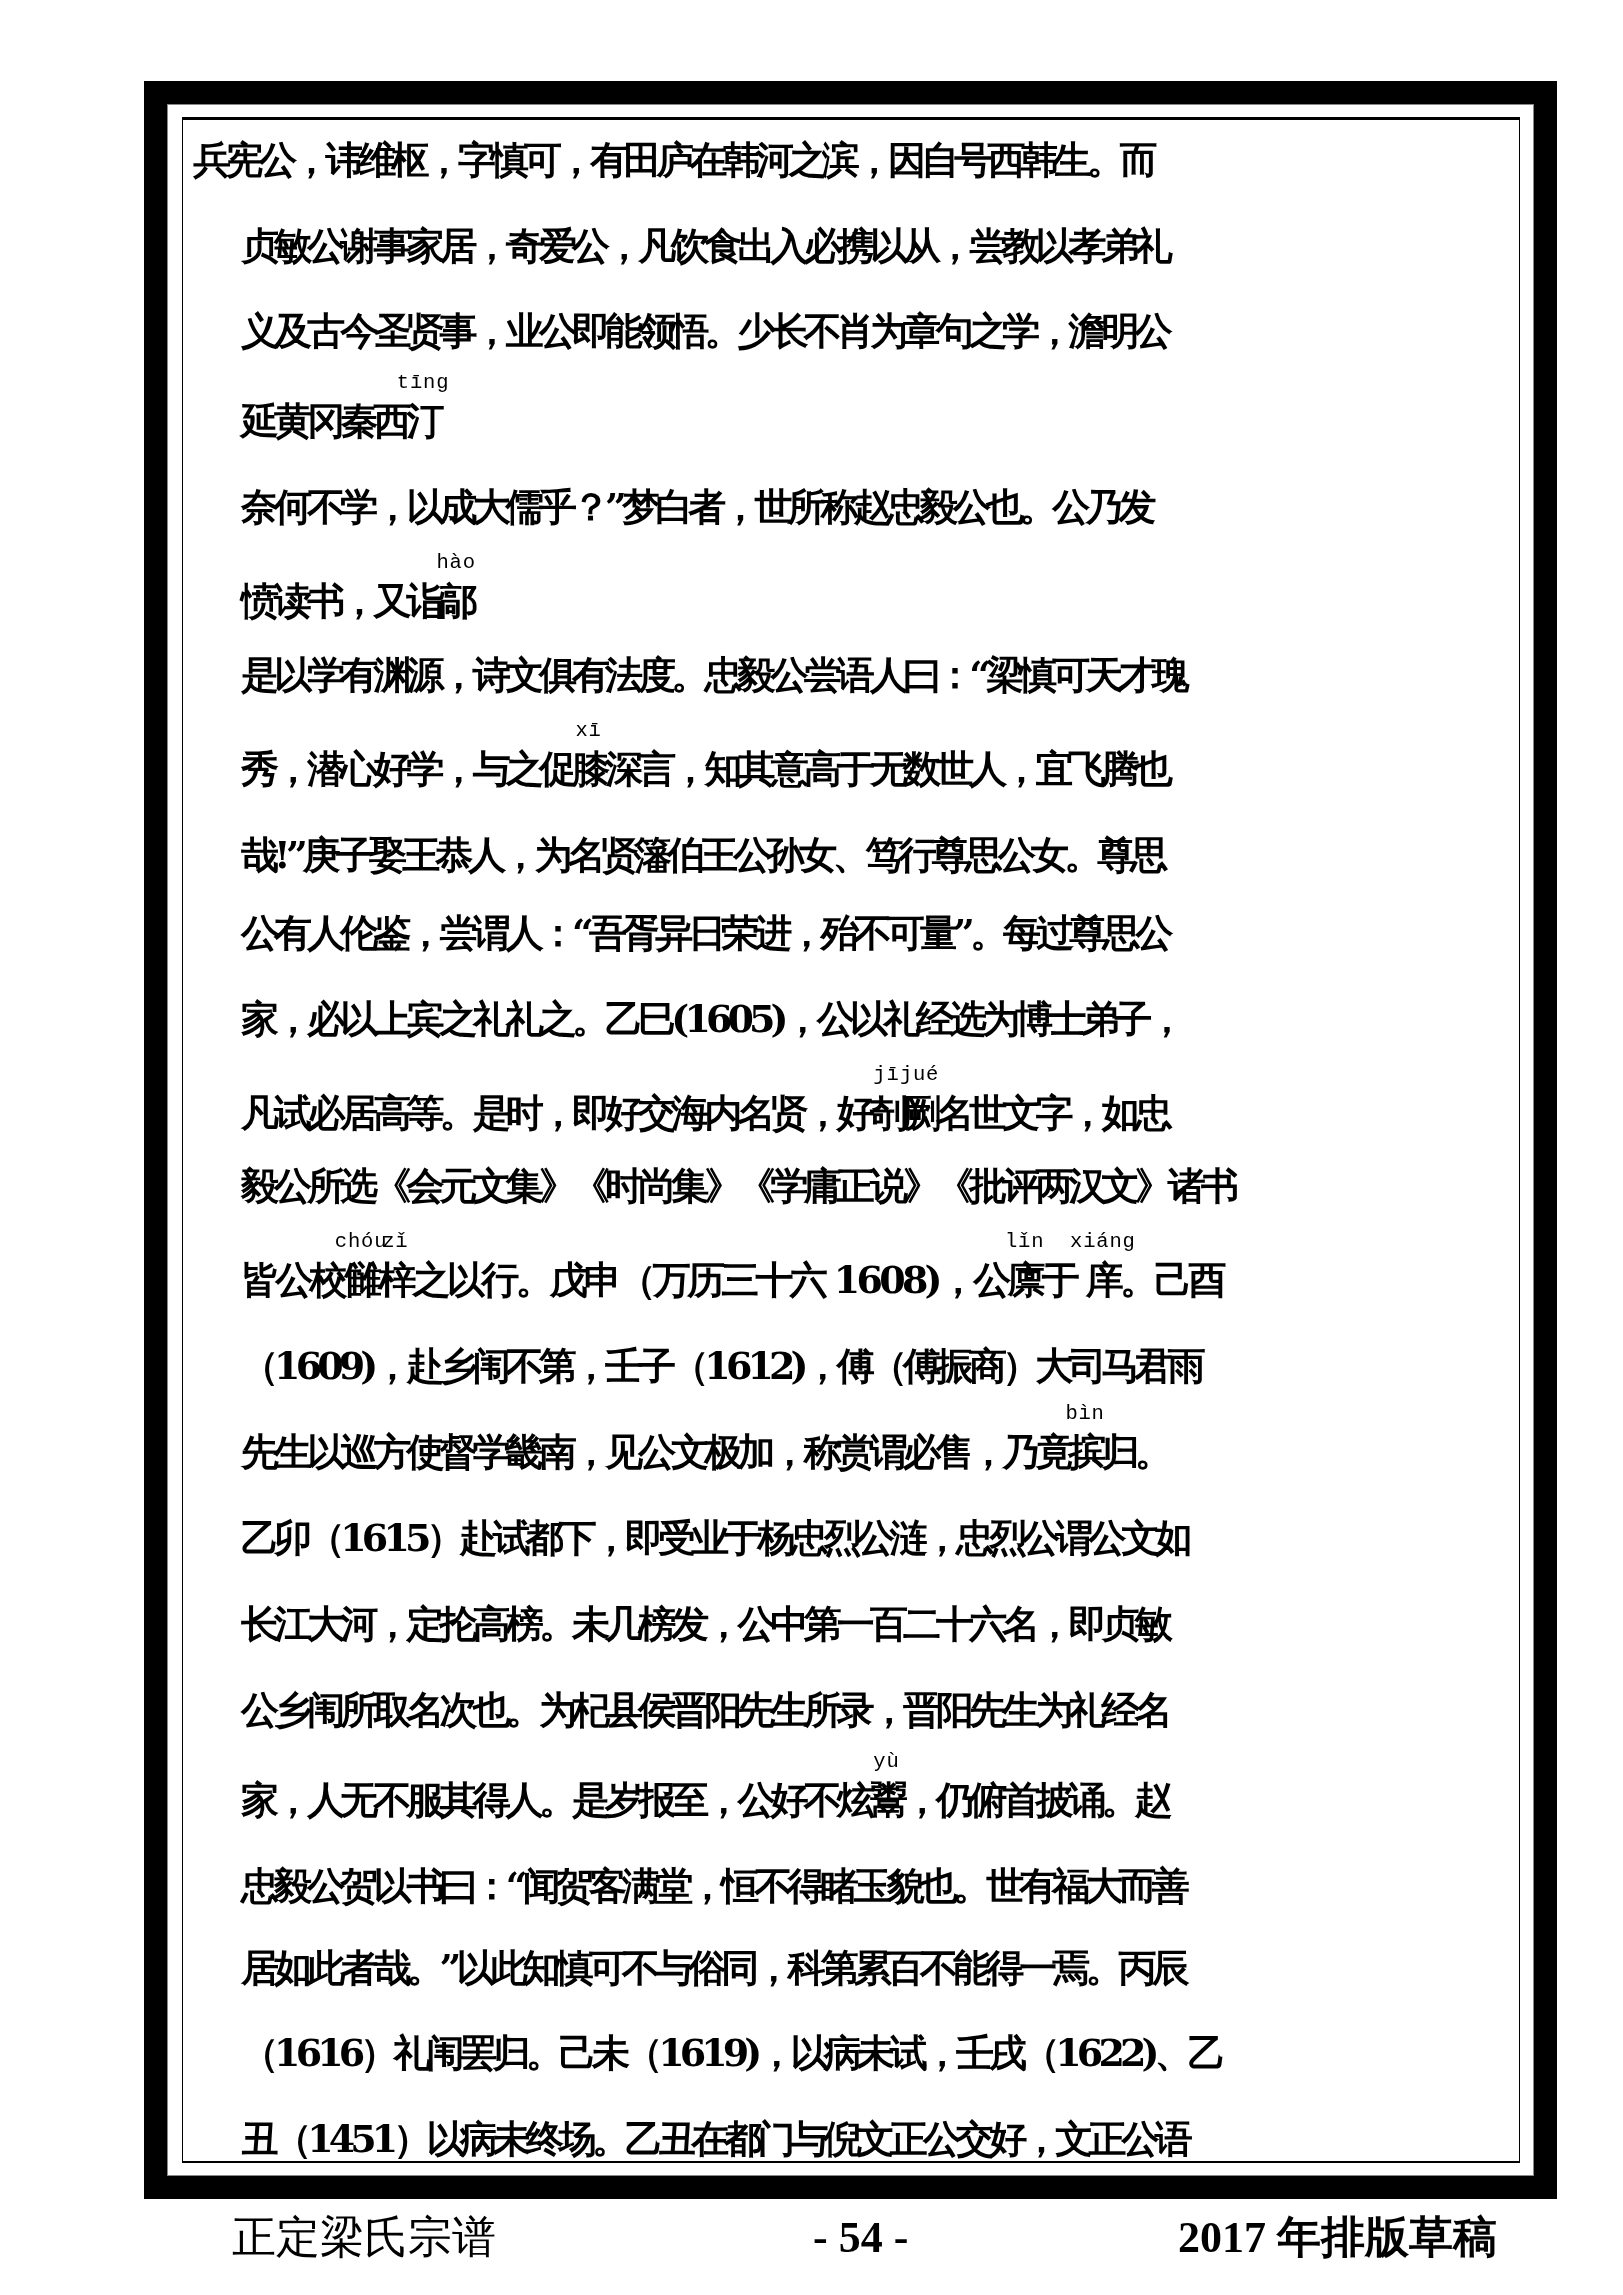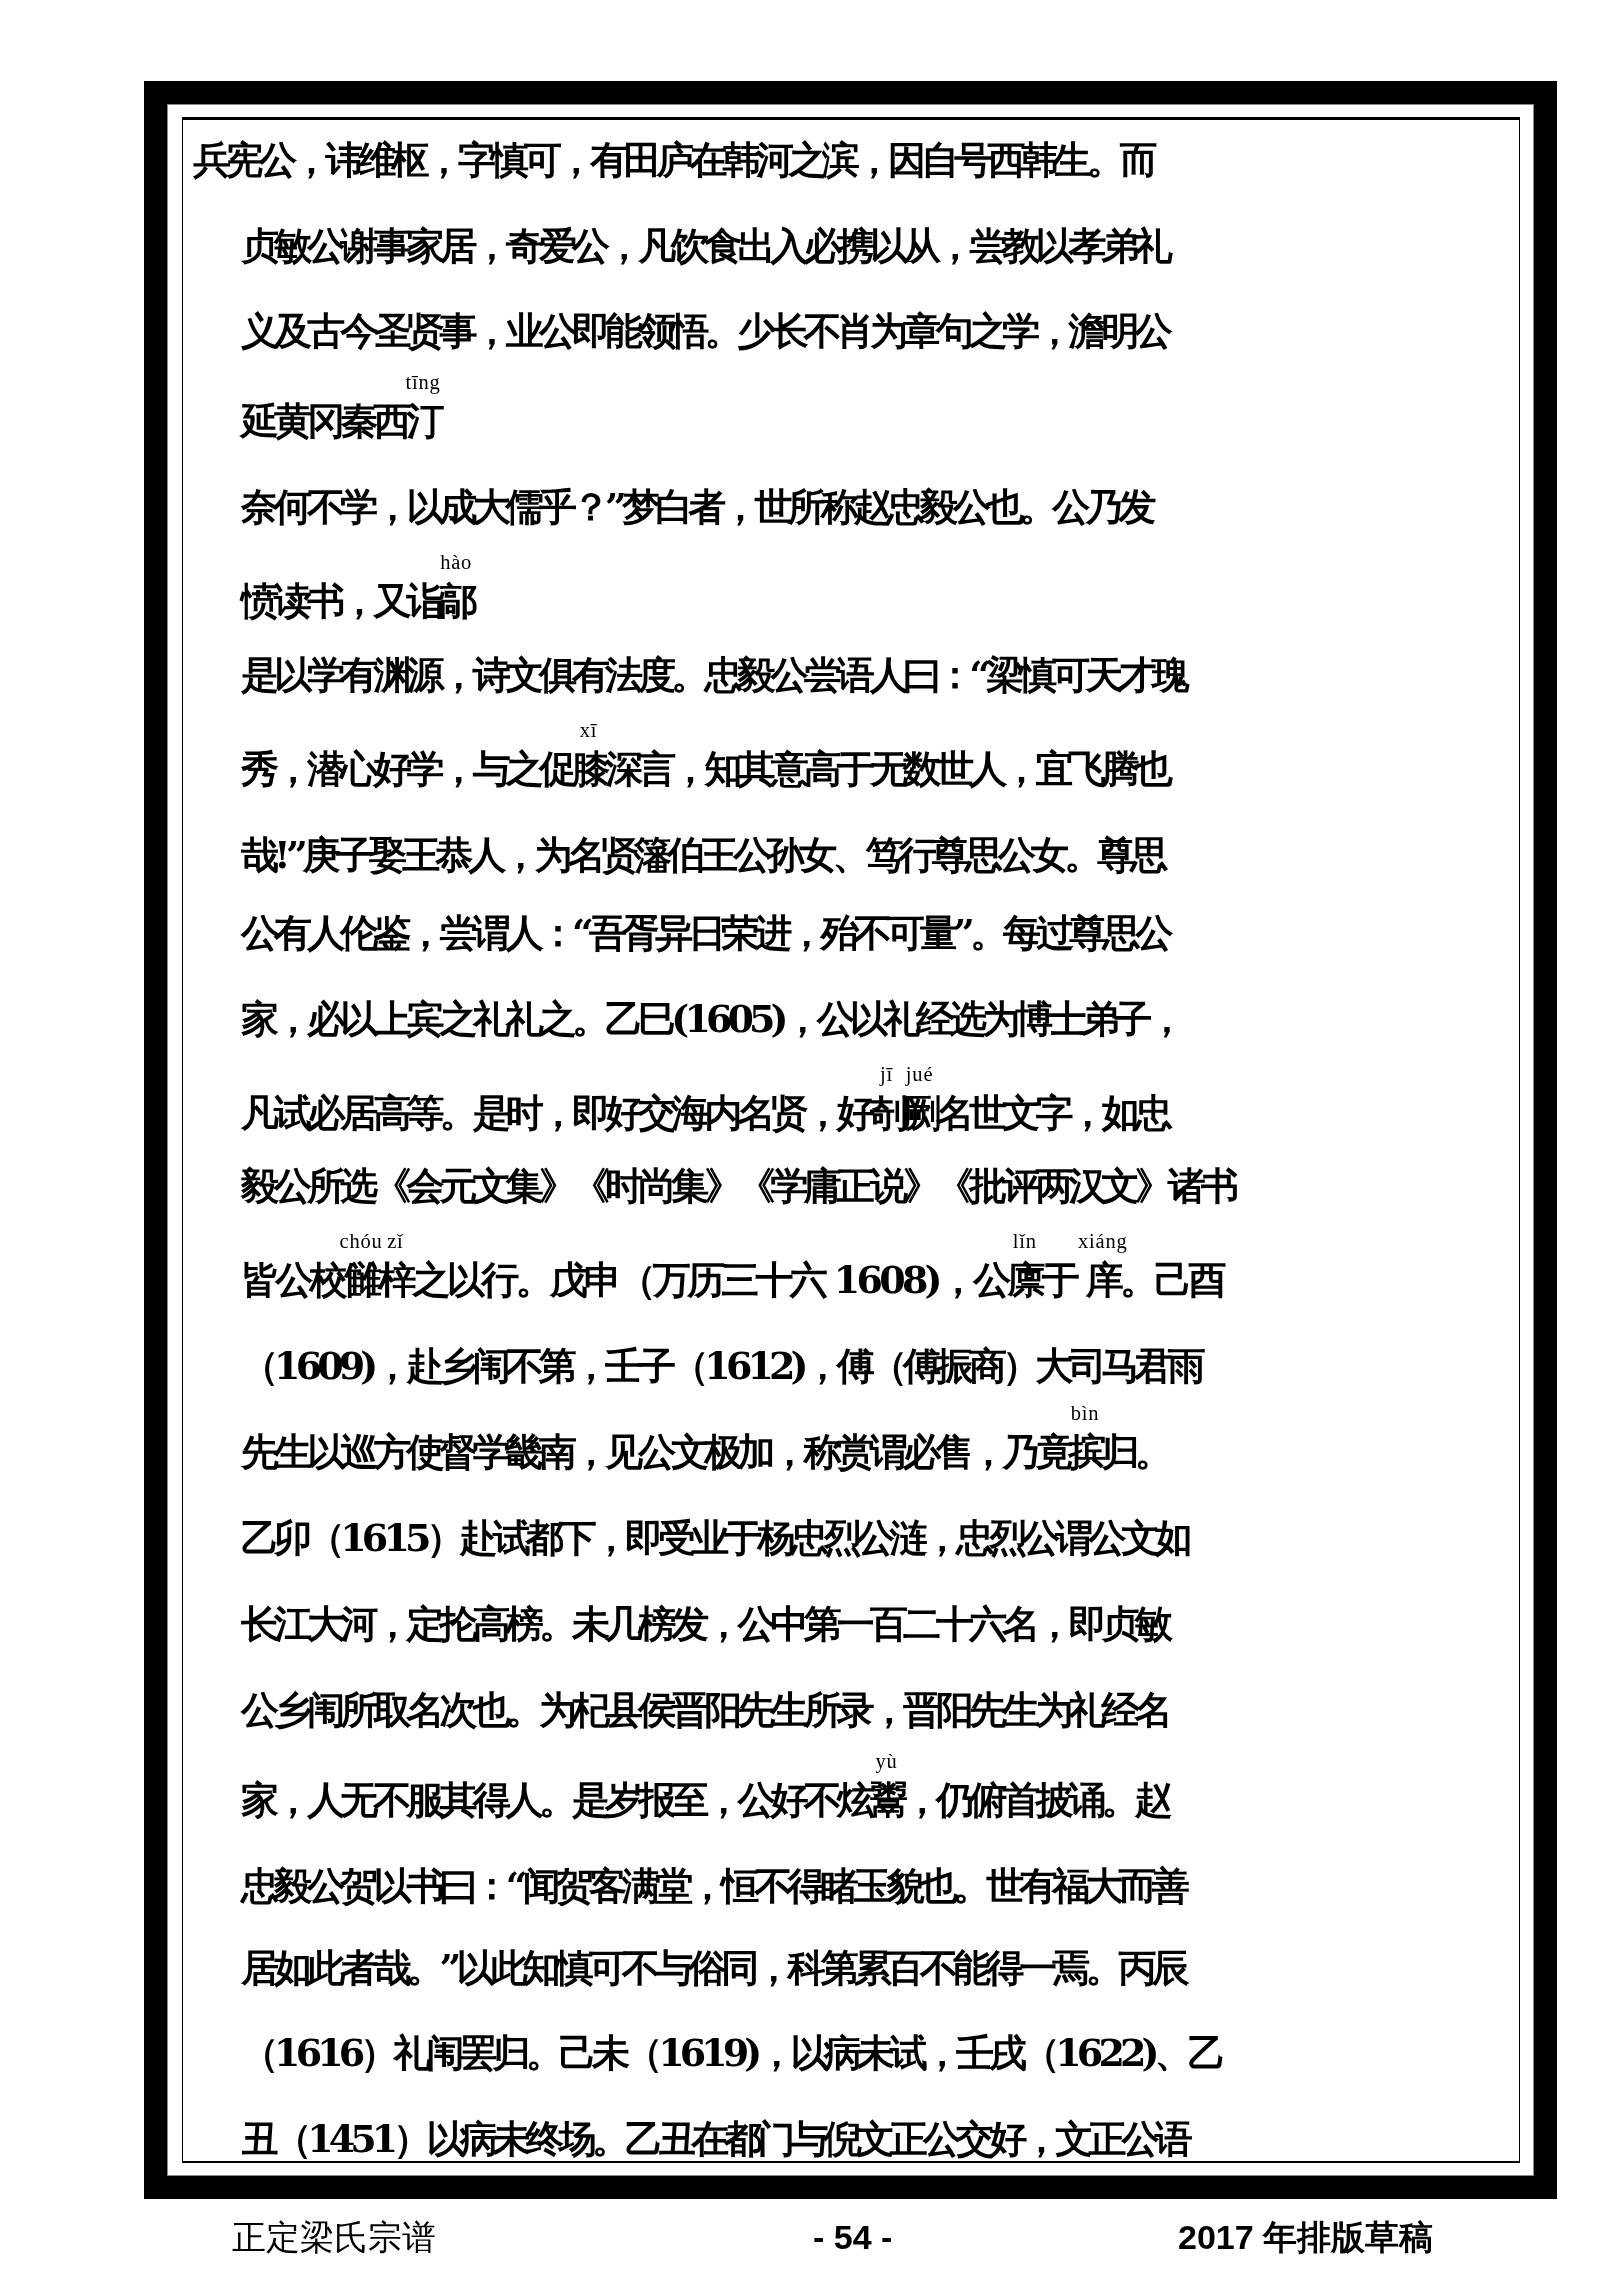--- a/index.html
+++ b/index.html
@@ -12,23 +12,23 @@
   .inner-border { position:absolute; left:182px; top:117px; width:1338px; height:2046px;
                   border-top:3.3px solid #000; border-bottom:2.5px solid #000;
                   border-left:1.6px solid #000; border-right:1.6px solid #000;
                   box-sizing:border-box; background:#fff; }
   .line { position:absolute; left:0; width:1499px; font-size:38px; line-height:46px;
           white-space:nowrap; letter-spacing:2px; font-weight:bold; }
   .seg { display:inline; }
   .ruby { position:relative; display:inline-block; }
   .ruby .rt { position:absolute; left:50%; transform:translateX(-50%); top:-26px;
               font-size:20.5px; line-height:21px; font-weight:normal; letter-spacing:0.8px;
-              font-family:Liberation Serif, serif; white-space:nowrap; }
-  .footer { position:absolute; top:2217px; font-size:34px; line-height:41px;
-            font-family:Liberation Sans, sans-serif; white-space:nowrap; }
+              font-family:Liberation Mono, monospace; white-space:nowrap; }
+  .footer { position:absolute; top:2217px; font-size:44px; line-height:41px;
+            font-family:Liberation Serif, serif; white-space:nowrap; }
   .footer-left { left:232px; }
   .footer-center { left:781px; font-weight:bold;margin-left:32px; }
   .footer-right { left:1178px; font-weight:bold; }
 </style>
 </head>
 <body>
 
 <div class="outer-frame"></div>
 <div class="outer-inner"></div>
 <div class="inner-border"></div>

